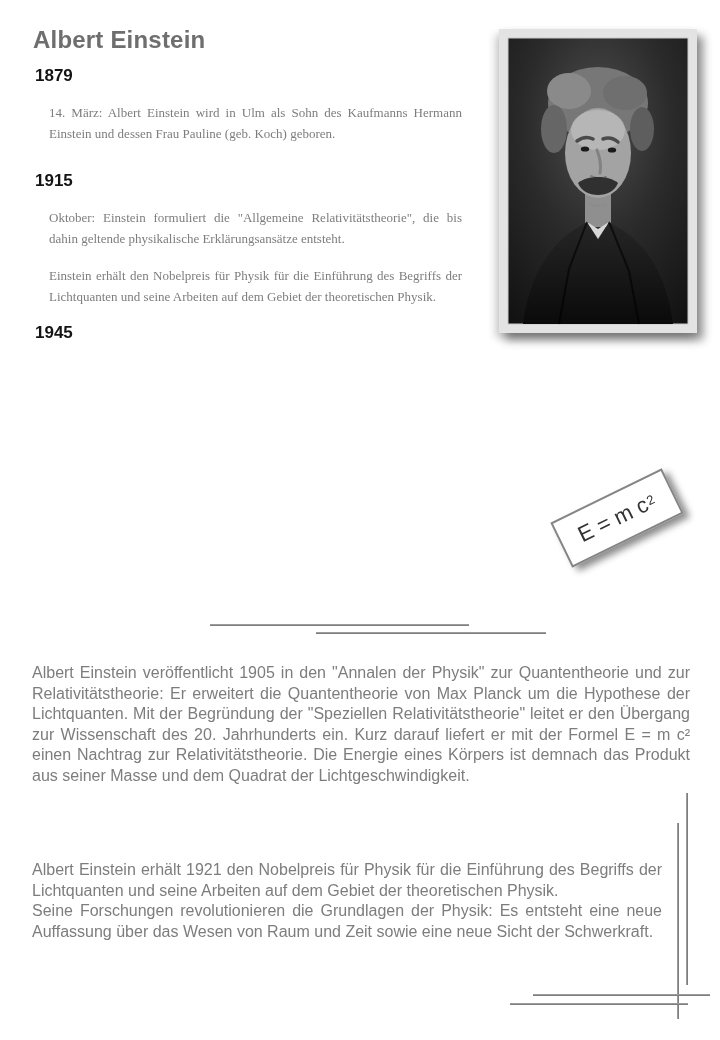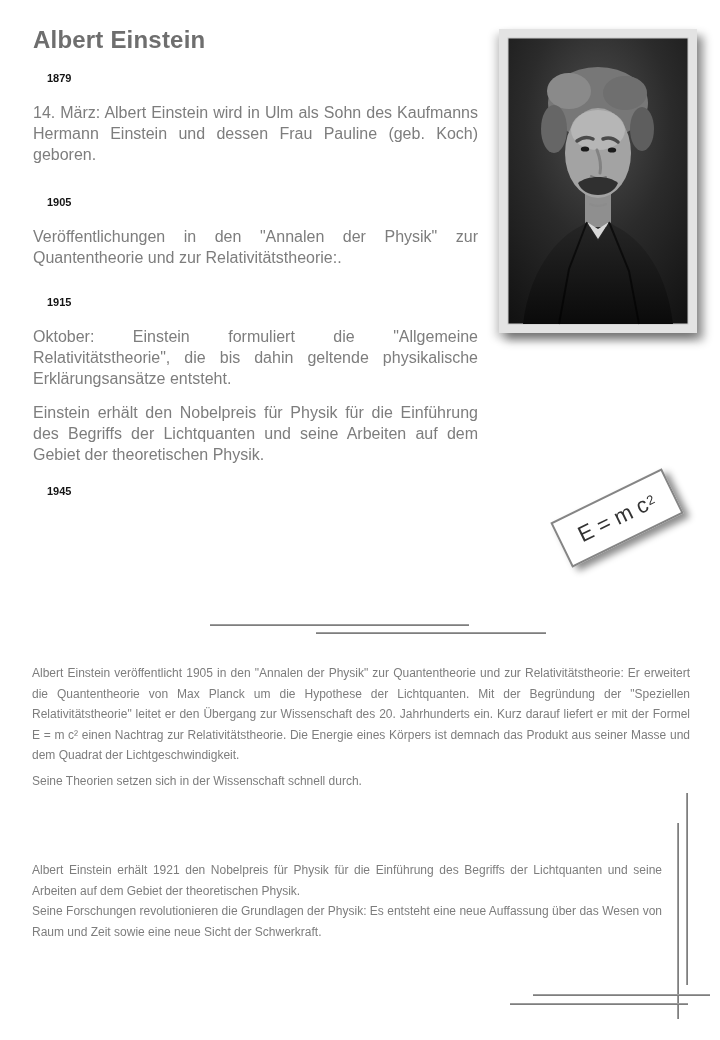--- a/index.html
+++ b/index.html
@@ -4,22 +4,22 @@
 <style>
   html,body{margin:0;padding:0;background:#fff;}
   .page{
     position:relative;width:720px;height:1040px;background:#ffffff;overflow:hidden;
     font-family:"Liberation Sans", sans-serif;
   }
   
   .left-col{position:absolute;left:33px;top:26px;width:445px;}
   .doc-title{font-size:24px;line-height:28px;font-weight:bold;color:#6e6e6e;margin:0 0 12px 0;letter-spacing:.2px;}
   .sec{margin:0;}
-  .sec h2{font-size:11px;line-height:20px;font-weight:bold;color:#141414;margin:14px;}
-  .sec p{font-size:16px;line-height:21px;color:#7d7d7d;margin:0;text-align:justify;}
+  .sec h2{font-size:17px;line-height:20px;font-weight:bold;color:#141414;margin:2px;}
+  .sec p{font-size:13px;line-height:21px;color:#7d7d7d;margin:16px;text-align:justify;font-family:Liberation Serif, serif;}
   .mb27{margin-bottom:27px;} .mb24{margin-bottom:24px;} .mb13{margin-bottom:13px;} .mb16{margin-bottom:16px;}
   
   .photo{
     position:absolute;left:499px;top:29px;width:198px;height:304px;
     box-shadow:6px 7px 9px rgba(0,0,0,.45), -4px 5px 8px rgba(0,0,0,.18);
     background:#e3e3e3;
   }
   .photo svg{display:block;width:100%;height:100%;}
   
   .formula{
@@ -37,41 +37,37 @@
   .rule-1{left:210px;top:624px;width:259px;}
   .rule-2{left:316px;top:632px;width:230px;}
   .deco-v-right{left:686px;top:793px;height:192px;}
   .deco-v-left{left:677px;top:823px;height:196px;}
   .deco-h-top{left:533px;top:994px;width:177px;}
   .deco-h-bottom{left:510px;top:1003px;width:178px;}
   
   .body-block-1{position:absolute;left:32px;top:663px;width:658px;}
   .body-block-2{position:absolute;left:32px;top:860px;width:630px;}
   .body-block-1 p,.body-block-2 p{
-    font-size:12px;line-height:20.5px;color:#7d7d7d;margin:0;text-align:justify;
+    font-size:16px;line-height:20.5px;color:#7d7d7d;margin:0;text-align:justify;
   }
   .body-block-1 .follow{margin-top:5px;text-align:left;}
 </style>
 </head>
 <body>
 
 <div class="page">
 
   <div class="left-col">
     <h1 class="doc-title">Albert Einstein</h1>
 
     <div class="sec mb27">
       <h2>1879</h2>
       <p>14. März: Albert Einstein wird in Ulm als Sohn des Kaufmanns Hermann Einstein und dessen Frau Pauline (geb. Koch) geboren.</p>
     </div>
 
-    <div class="sec mb24">
-      <h2>1905</h2>
-      <p>Veröffentlichungen in den "Annalen der Physik" zur Quantentheorie und zur Relativitätstheorie:.</p>
-    </div>
 
     <div class="sec mb13">
       <h2>1915</h2>
       <p>Oktober: Einstein formuliert die "Allgemeine Relativitätstheorie", die bis dahin geltende physikalische Erklärungsansätze entsteht.</p>
     </div>
 
     <div class="sec mb16">
       <p>Einstein erhält den Nobelpreis für Physik für die Einführung des Begriffs der Lichtquanten und seine Arbeiten auf dem Gebiet der theoretischen Physik.</p>
     </div>
 
@@ -131,21 +127,20 @@
   <div class="formula">
     <span>E = m c</span>
       <sup>2</sup>
   </div>
 
   <div class="hline rule-1"></div>
   <div class="hline rule-2"></div>
 
   <div class="body-block-1">
     <p>Albert Einstein veröffentlicht 1905 in den "Annalen der Physik" zur Quantentheorie und zur Relativitätstheorie: Er erweitert die Quantentheorie von Max Planck um die Hypothese der Lichtquanten. Mit der Begründung der "Speziellen Relativitätstheorie" leitet er den Übergang zur Wissenschaft des 20. Jahrhunderts ein. Kurz darauf liefert er mit der Formel E = m c² einen Nachtrag zur Relativitätstheorie. Die Energie eines Körpers ist demnach das Produkt aus seiner Masse und dem Quadrat der Lichtgeschwindigkeit.</p>
-    <p class="follow">Seine Theorien setzen sich in der Wissenschaft schnell durch.</p>
   </div>
 
   <div class="body-block-2">
     <p>Albert Einstein erhält 1921 den Nobelpreis für Physik für die Einführung des Begriffs der Lichtquanten und seine Arbeiten auf dem Gebiet der theoretischen Physik.</p>
     <p>Seine Forschungen revolutionieren die Grundlagen der Physik: Es entsteht eine neue Auffassung über das Wesen von Raum und Zeit sowie eine neue Sicht der Schwerkraft.</p>
   </div>
 
   <div class="vline deco-v-right"></div>
   <div class="vline deco-v-left"></div>
   <div class="hline deco-h-top"></div>

